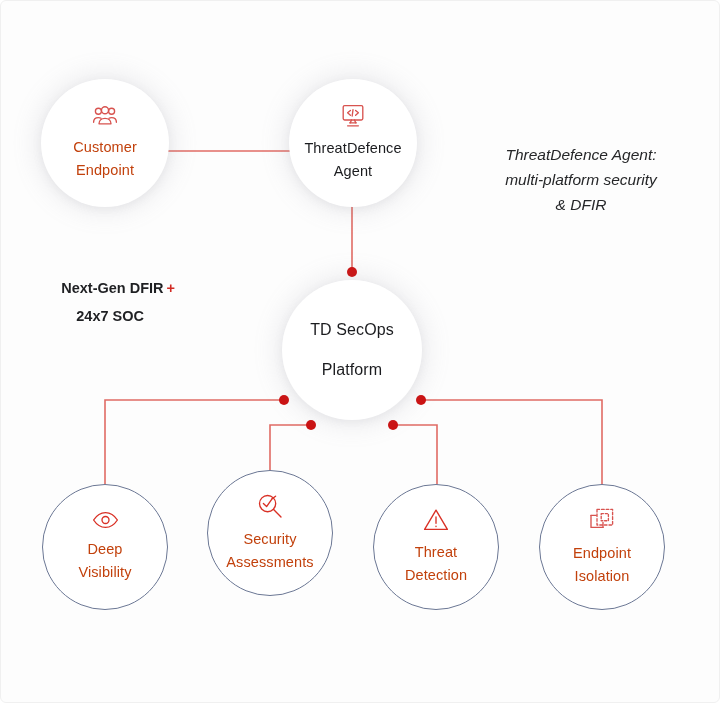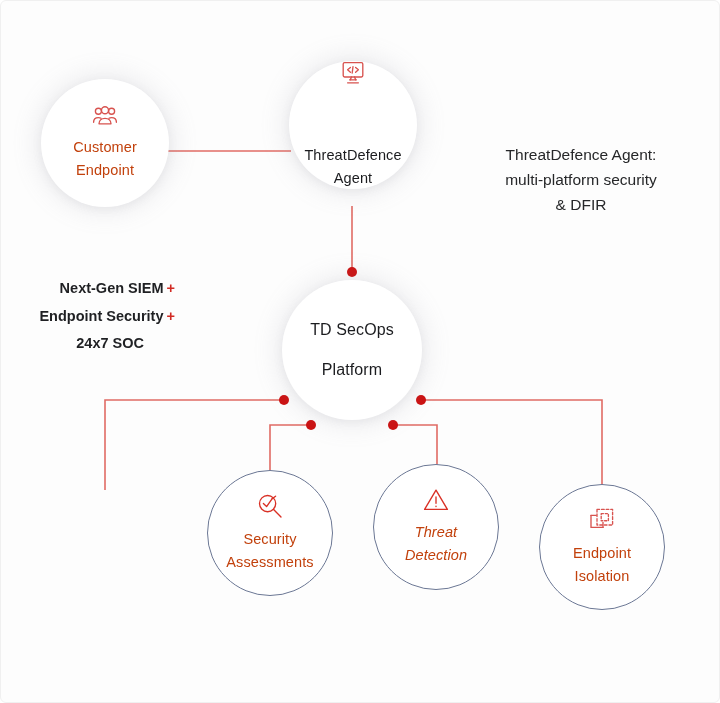--- a/index.html
+++ b/index.html
@@ -75,20 +75,21 @@
     font-size: 16px;
     font-weight: 400;
     line-height: 2.0;
     color: #1b1c1f;
   }
 
   
   .side-note {
     position: absolute;
     text-align: center;
+    font-style: italic;
     font-size: 15.5px;
     line-height: 1.62;
     color: #262729;
     white-space: pre-line;
   }
 
   
   .feature-list {
     position: absolute;
     text-align: right;
@@ -146,21 +147,21 @@
         <circle cx="13" cy="5.2" r="3.5"></circle>
         <path d="M1.6 17.2c0-2.9 2.2-4.6 4.8-4.6 1.0 0 1.9.25 2.6.7"></path>
         <path d="M24.4 17.2c0-2.9-2.2-4.6-4.8-4.6-1.0 0-1.9.25-2.6.7"></path>
         <path d="M7.0 18.8c0-3.4 2.7-5.5 6.0-5.5s6.0 2.1 6.0 5.5z"></path>
       </svg>
     </span>
     <span class="node-label">Customer
 Endpoint</span>
   </div>
 
-  <div class="node soft center" style="left:288px; top:60px; width:128px; height:128px;justify-content:space-between;">
+  <div class="node soft center" style="left:288px; top:78px; width:128px; height:128px;">
     <span class="node-icon">
       <svg width="26" height="24" viewBox="0 0 26 24" fill="none" stroke="#d8534f" stroke-width="1.35" stroke-linecap="round" stroke-linejoin="round">
         <rect x="3.2" y="1.6" width="19.6" height="14.4" rx="1.4"></rect>
         <path d="M10.4 6.4 L7.6 8.8 L10.4 11.2"></path>
         <path d="M15.6 6.4 L18.4 8.8 L15.6 11.2"></path>
         <path d="M13 5.6 L12.2 12.0"></path>
         <path d="M9.6 18.8 h6.8"></path>
         <path d="M11.4 16.0 l-1.0 2.8"></path>
         <path d="M14.6 16.0 l1.0 2.8"></path>
         <path d="M7.6 21.8 h10.8"></path>
@@ -171,51 +172,58 @@
   </div>
 
   <div class="side-note" style="left:470px; top:116px; width:220px;">
     <span>ThreatDefence Agent:
 multi-platform security
 &amp; DFIR</span>
   </div>
 
   <div class="feature-list" style="left:12px; top:280px; width:162px;">
     <div class="feature-row">
-      <span>Next-Gen SIEM</span><span class="feature-plus">+</span>
-    </div>
-    <div class="feature-row">
-      <span>Endpoint Security</span><span class="feature-plus">+</span>
+      <span>Next-Gen DFIR</span><span class="feature-plus">+</span>
     </div>
     <div class="feature-row" style="padding-right:28px;">
       <span>24x7 SOC</span><span class="feature-plus"></span>
     </div>
   </div>
 
   <div class="node soft center" style="left:281px; top:279px; width:140px; height:140px;">
     <span class="node-label" style="line-height:1.25;">TD SecOps
 
 Platform</span>
   </div>
 
+  <div class="node outline" style="left:41px; top:483px; width:126px; height:126px;">
+    <span class="node-icon">
+      <svg width="27" height="18" viewBox="0 0 27 18" fill="none" stroke="#d93025" stroke-width="1.35" stroke-linecap="round" stroke-linejoin="round">
+        <path d="M1.6 9C5.0 3.8 9.0 1.6 13.5 1.6S22.0 3.8 25.4 9c-3.4 5.2-7.4 7.4-11.9 7.4S5.0 14.2 1.6 9z"></path>
+        <circle cx="13.5" cy="9" r="3.5"></circle>
+      </svg>
+    </span>
+    <span class="node-label">Deep
+Visibility</span>
+  </div>
 
   <div class="node outline" style="left:206px; top:469px; width:126px; height:126px;">
     <span class="node-icon">
       <svg width="26" height="26" viewBox="0 0 26 26" fill="none" stroke="#d93025" stroke-width="1.35" stroke-linecap="round" stroke-linejoin="round">
         <circle cx="10.6" cy="10.6" r="8.1"></circle>
         <path d="M16.6 16.6 L24.0 24.0"></path>
         <path d="M6.4 10.4 L9.6 13.6 L15.2 5.6"></path>
         <path d="M15.2 5.6 L18.6 3.2"></path>
       </svg>
     </span>
     <span class="node-label">Security
 Assessments</span>
   </div>
 
-  <div class="node outline" style="left:372px; top:463px; width:126px; height:126px;font-style:italic;">
+  <div class="node outline" style="left:372px; top:483px; width:126px; height:126px;">
     <span class="node-icon">
       <svg width="26" height="24" viewBox="0 0 26 24" fill="none" stroke="#d93025" stroke-width="1.35" stroke-linecap="round" stroke-linejoin="round">
         <path d="M13 2.2 L24.4 21.4 H1.6 Z"></path>
         <path d="M13 9.0 V15.2"></path>
         <path d="M13 18.2 v0.4"></path>
       </svg>
     </span>
     <span class="node-label">Threat
 Detection</span>
   </div>

